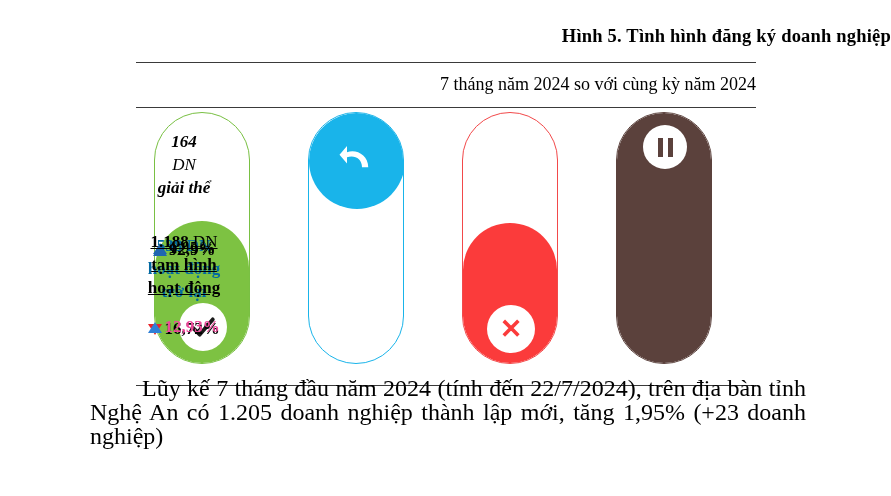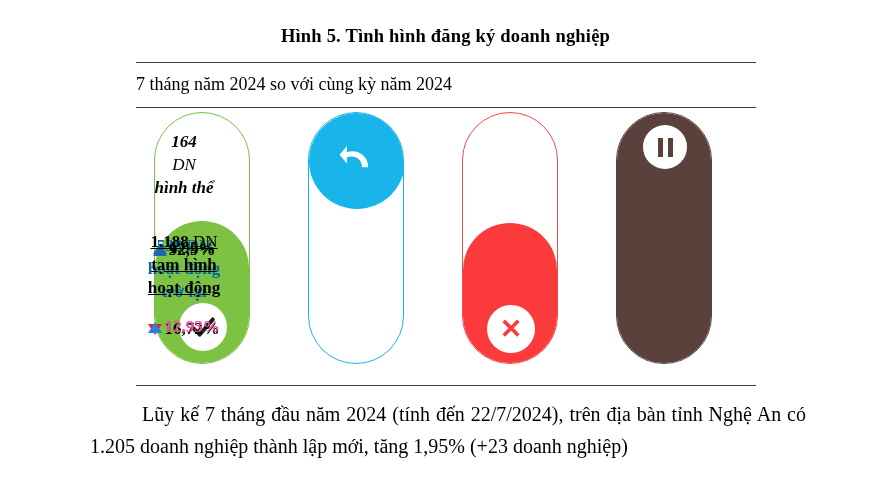--- a/index.html
+++ b/index.html
@@ -18,48 +18,48 @@
   .figure {
     position: absolute;
     left: 0; top: 0;
     width: 891px;
     height: 496px;
   }
   .title {
     position: absolute;
     left: 0; top: 26px;
     width: 891px;
-    text-align: center;
+    text-align: right;
     font-size: 18.5px;
     font-weight: bold;
     letter-spacing: 0.2px;
   }
   .rule {
     position: absolute;
     left: 136px;
     width: 620px;
     height: 1px;
     background: #3a3a3a;
   }
   .rule.top { top: 62px; }
   .rule.mid { top: 107px; }
   .rule.bottom { top: 385px; }
   .subtitle {
     position: absolute;
     left: 136px; top: 74px;
     width: 620px;
-    text-align: left;
+    text-align: right;
     font-size: 18px;
   }
   .caption {
     position: absolute;
-    left: 90px; top: 398px;
+    left: 90px; top: 376px;
     width: 716px;
-    font-size: 20px;
-    line-height: 32px;
+    font-size: 24px;
+    line-height: 24px;
     text-align: justify;
     text-indent: 52px;
   }
 
   
   .pill-area {
     position: absolute;
     left: 136px; top: 112px;
     width: 620px; height: 268px;
   }
@@ -229,21 +229,21 @@
 
     <div class="pill p2">
       <div class="fill"></div>
       <div class="badge x">
         <span class="xg">✕</span>
       </div>
     </div>
     <div class="label l2">
       <span>164</span><br>
       <span class="unit">DN</span><br>
-      <span>hình thể</span>
+      <span>giải thể</span>
     </div>
     <div class="delta d2">
       <span class="tri up"></span><span>92,9%</span>
     </div>
 
     <div class="pill p3">
       <div class="fill full"></div>
       <div class="badge pause">
         <span class="bars">
             <i></i>

